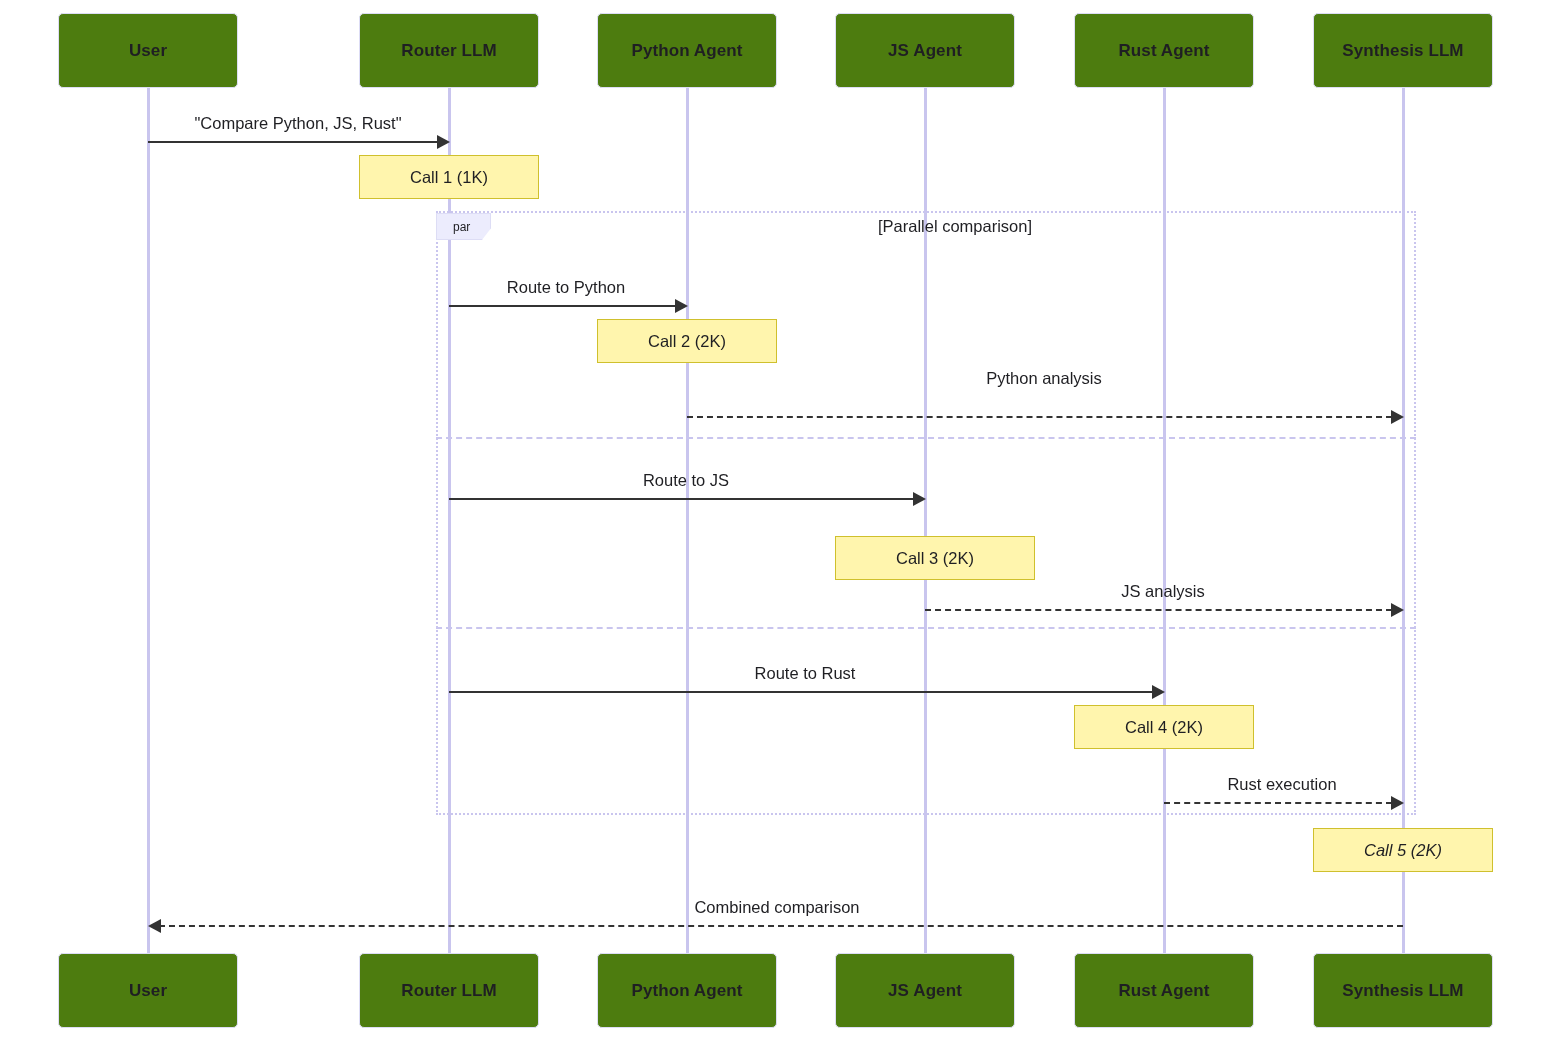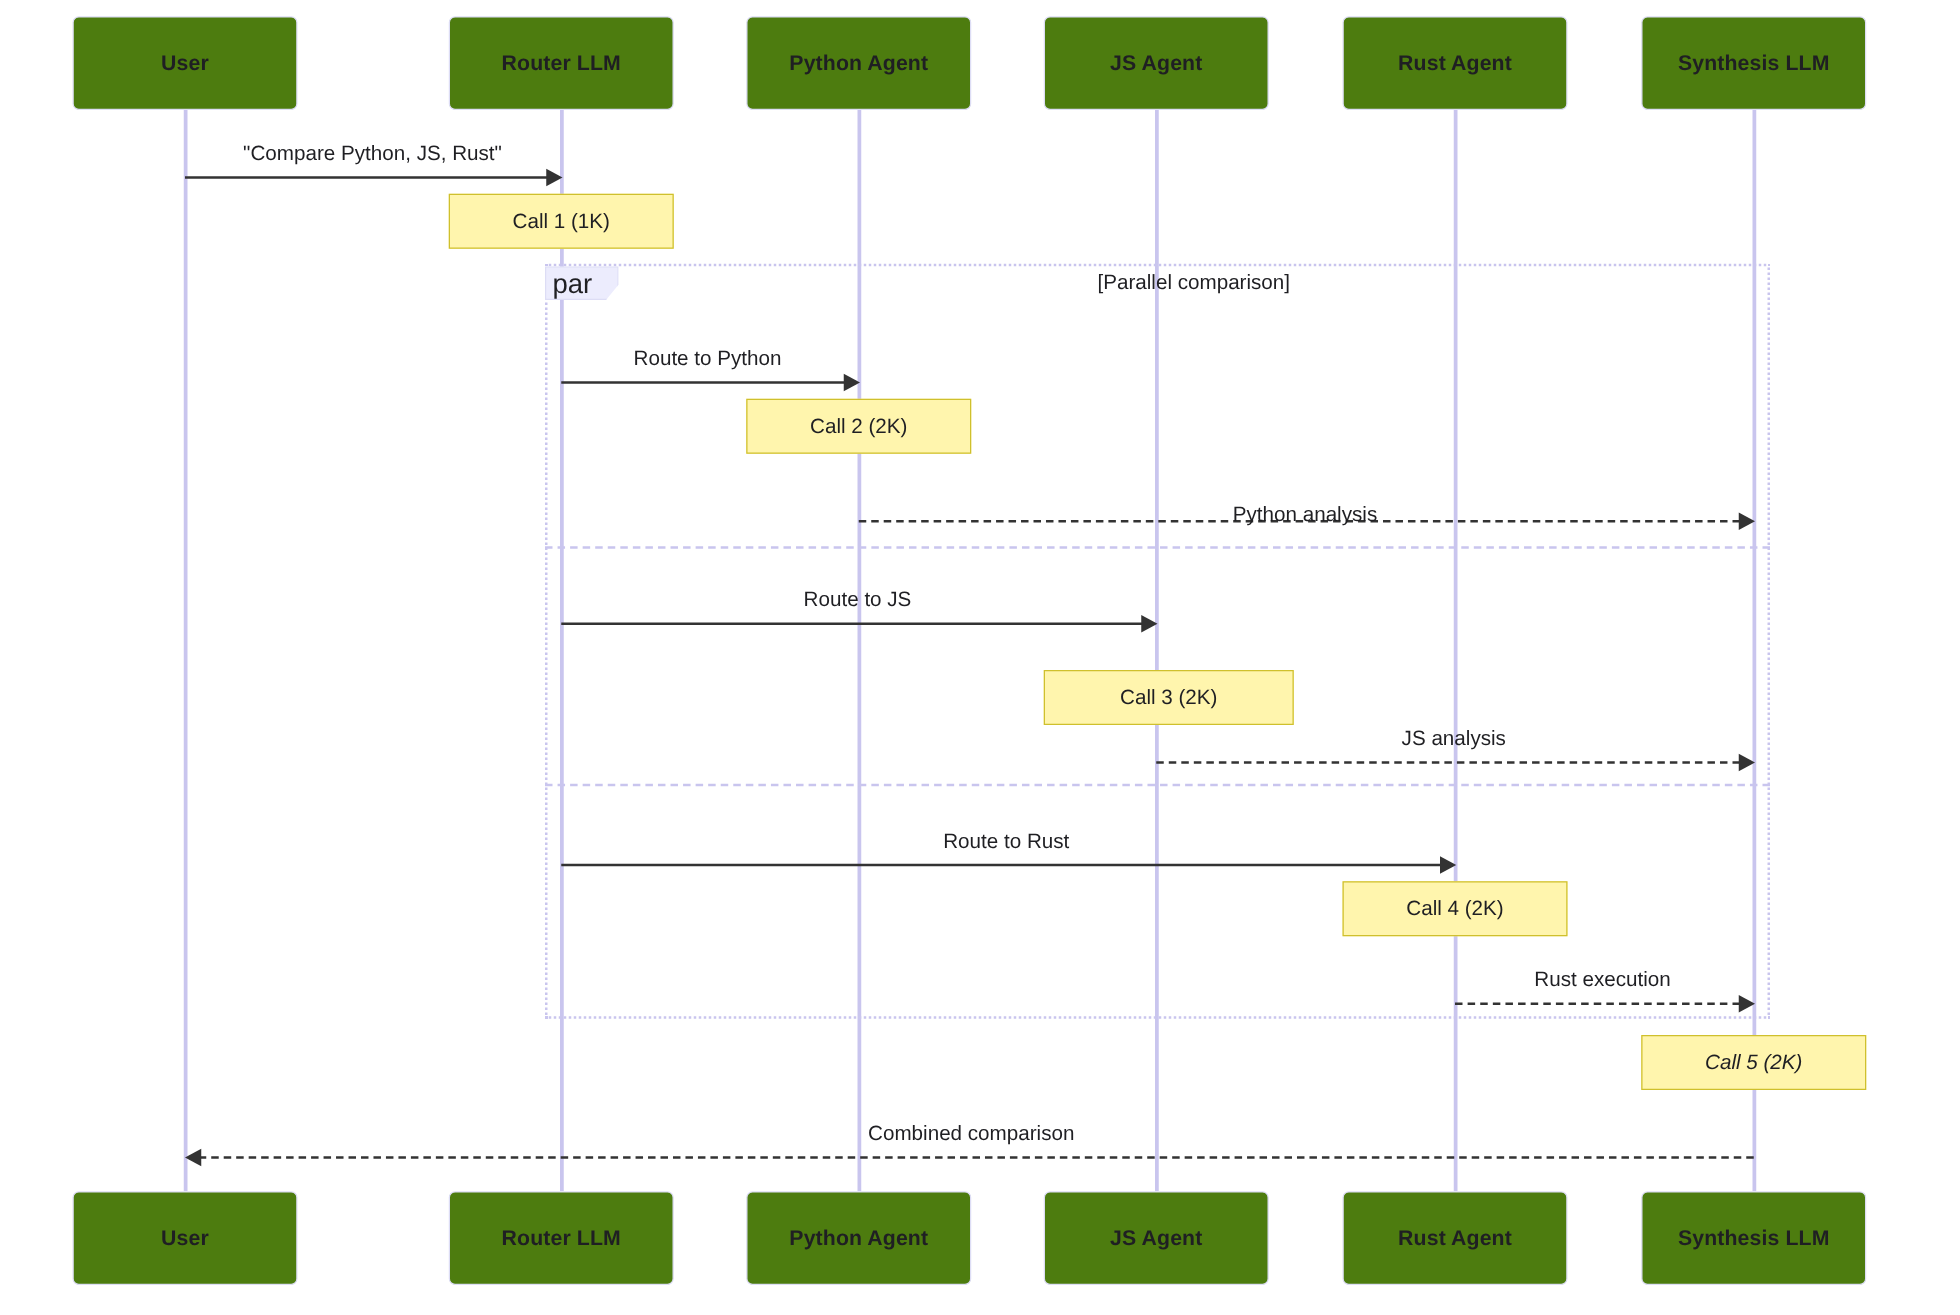--- a/index.html
+++ b/index.html
@@ -99,24 +99,24 @@
     border: 2px dotted #c9c5ee;
     box-sizing: border-box;
     background: transparent;
   }
   .frag-label {
     position: absolute;
     background: #ececfd;
     border: 1px solid #ddddf5;
     box-sizing: border-box;
     height: 27px;
-    padding: 0 20px 0 5px;
+    padding: 0 20px 0 16px;
     display: flex;
     align-items: center;
-    font-size: 22px;
+    font-size: 12px;
     color: #1f1f23;
     clip-path: polygon(0 0, 100% 0, 100% 55%, 83% 100%, 0 100%);
   }
   .frag-title {
     position: absolute;
     font-size: 16.5px;
     color: #1f1f23;
     white-space: nowrap;
     transform: translateX(-50%);
   }
@@ -150,21 +150,21 @@
 
   <div id="messages">
       <div class="msg-line" style="left: 148px; top: 141px; width: 290px;"></div>
       <div class="arrow-head right" style="top: 135px; left: 437px;"></div>
       <div class="msg-label" style="left: 298px; top: 114px;">"Compare Python, JS, Rust"</div>
       <div class="msg-line" style="left: 449px; top: 305px; width: 227px;"></div>
       <div class="arrow-head right" style="top: 299px; left: 675px;"></div>
       <div class="msg-label" style="left: 566px; top: 278px;">Route to Python</div>
       <div class="msg-line dashed" style="left: 687px; top: 416px; width: 705px;"></div>
       <div class="arrow-head right" style="top: 410px; left: 1391px;"></div>
-      <div class="msg-label" style="left: 1044px; top: 403px;">Python analysis</div>
+      <div class="msg-label" style="left: 1044px; top: 369px;">Python analysis</div>
       <div class="msg-line" style="left: 449px; top: 498px; width: 465px;"></div>
       <div class="arrow-head right" style="top: 492px; left: 913px;"></div>
       <div class="msg-label" style="left: 686px; top: 471px;">Route to JS</div>
       <div class="msg-line dashed" style="left: 925px; top: 609px; width: 467px;"></div>
       <div class="arrow-head right" style="top: 603px; left: 1391px;"></div>
       <div class="msg-label" style="left: 1163px; top: 582px;">JS analysis</div>
       <div class="msg-line" style="left: 449px; top: 691px; width: 704px;"></div>
       <div class="arrow-head right" style="top: 685px; left: 1152px;"></div>
       <div class="msg-label" style="left: 805px; top: 664px;">Route to Rust</div>
       <div class="msg-line dashed" style="left: 1164px; top: 802px; width: 228px;"></div>

